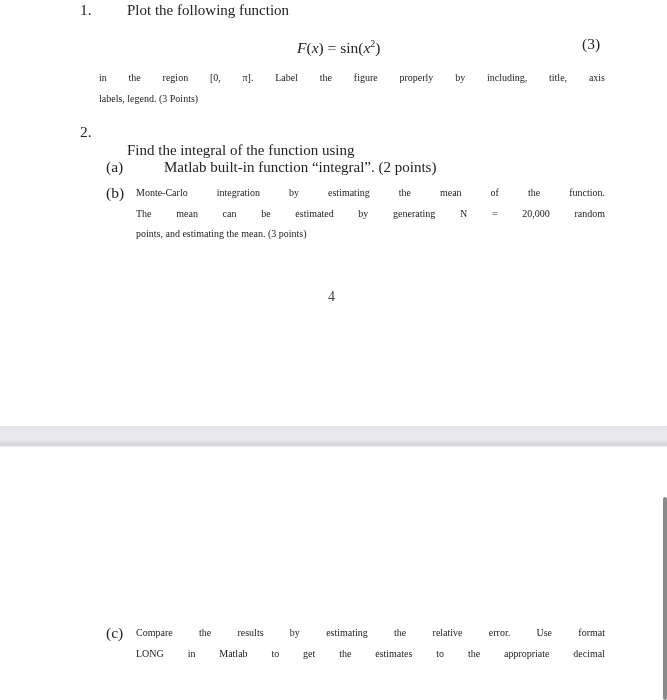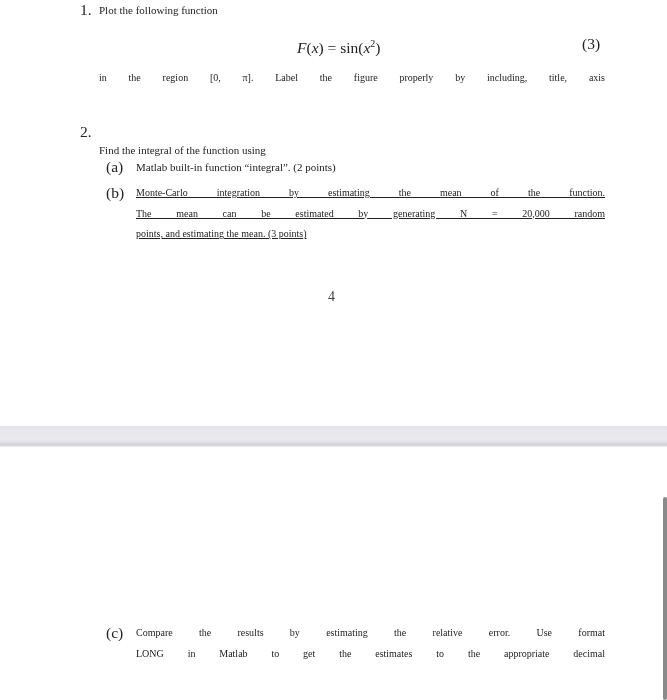--- a/index.html
+++ b/index.html
@@ -12,21 +12,21 @@
     .page1 { top: 0; height: 426px; }
     .page2 { top: 447px; height: 253px; }
     .divider {
       position: absolute; left: 0; top: 426px; width: 667px; height: 21px;
       background: linear-gradient(#e3e3e7 0px, #e7e7ec 4px, #e9e9ee 14px, #d2d2d6 19px, #f4f4f6 21px);
     }
     .scrollbar {
       position: absolute; left: 663px; top: 497px; width: 4px; height: 203px;
       background: #8a8a8a; border-radius: 2px;
     }
-    .txt { position: absolute; font-size: 11px; line-height: 20px; white-space: nowrap; font-family: "Liberation Serif", "DejaVu Serif", serif; }
+    .txt { position: absolute; font-size: 15px; line-height: 20px; white-space: nowrap; font-family: "Liberation Serif", "DejaVu Serif", serif; margin-left: 28px; }
     .num { position: absolute; font-size: 15.5px; line-height: 20px; font-family: "Liberation Serif", serif; }
     .sub { position: absolute; font-size: 15.5px; line-height: 20px; font-family: "Liberation Serif", serif; }
     .para { position: absolute; font-size: 10px; line-height: 20.5px; font-family: "Liberation Serif", serif; text-align: justify; }
     .para span.line { display: block; text-align: justify; text-align-last: justify; white-space: nowrap; }
     .para span.line.last { text-align-last: left; }
     .eq { position: absolute; font-size: 15.5px; line-height: 20px; font-family: "Liberation Serif", serif; }
     .eq i { font-style: italic; }
     .eqnum { position: absolute; font-size: 15.5px; line-height: 20px; font-family: "Liberation Serif", serif; }
     .pagenum { position: absolute; font-size: 14px; line-height: 18px; font-family: "Liberation Serif", serif; color: #444; }
   </style>
@@ -38,30 +38,31 @@
   <span class="num" style="left:80px; top:0px;">1.</span>
   <span class="txt" style="left:99px; top:0px;">Plot the following function</span>
 
   <div class="eq" style="left:297px; top:34px;">
     <i>F</i><span>(</span><i>x</i><span>)</span><span> = sin(</span><i>x</i><sup style="font-size:10px;">2</sup><span>)</span>
   </div>
   <span class="eqnum" style="left:582px; top:34px;">(3)</span>
 
   <div class="para" style="left:99px; top:68px; width:506px;">
     <span class="line">in the region [0, π]. Label the figure properly by including, title, axis</span>
+    <span class="line last">labels, legend. (3 Points)</span>
   </div>
 
   <span class="num" style="left:80px; top:122px;">2.</span>
   <span class="txt" style="left:99px; top:140px;">Find the integral of the function using</span>
 
   <span class="sub" style="left:106px; top:157px;">(a)</span>
   <span class="txt" style="left:136px; top:157px;">Matlab built-in function “integral”. (2 points)</span>
 
   <span class="sub" style="left:106px; top:183px;">(b)</span>
-  <div class="para" style="left:136px; top:183px; width:469px;text-decoration:underline;">
+  <div class="para" style="left:136px; top:183px; width:469px;">
     <span class="line">Monte-Carlo integration by estimating the mean of the function.</span>
     <span class="line">The mean can be estimated by generating N = 20,000 random</span>
     <span class="line last">points, and estimating the mean. (3 points)</span>
   </div>
 
   <span class="pagenum" style="left:328px; top:288px;">4</span>
 </div>
 
 <div class="divider"></div>
 

